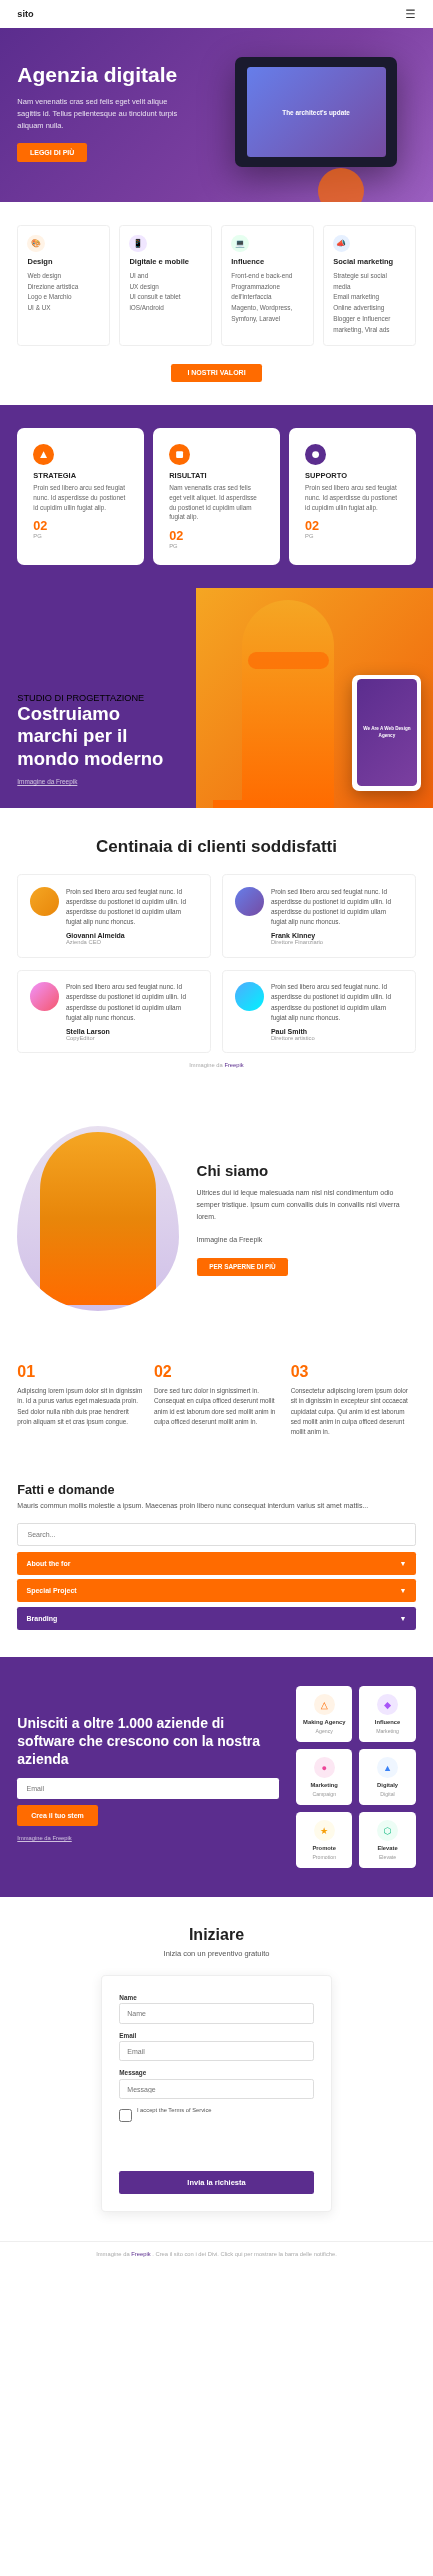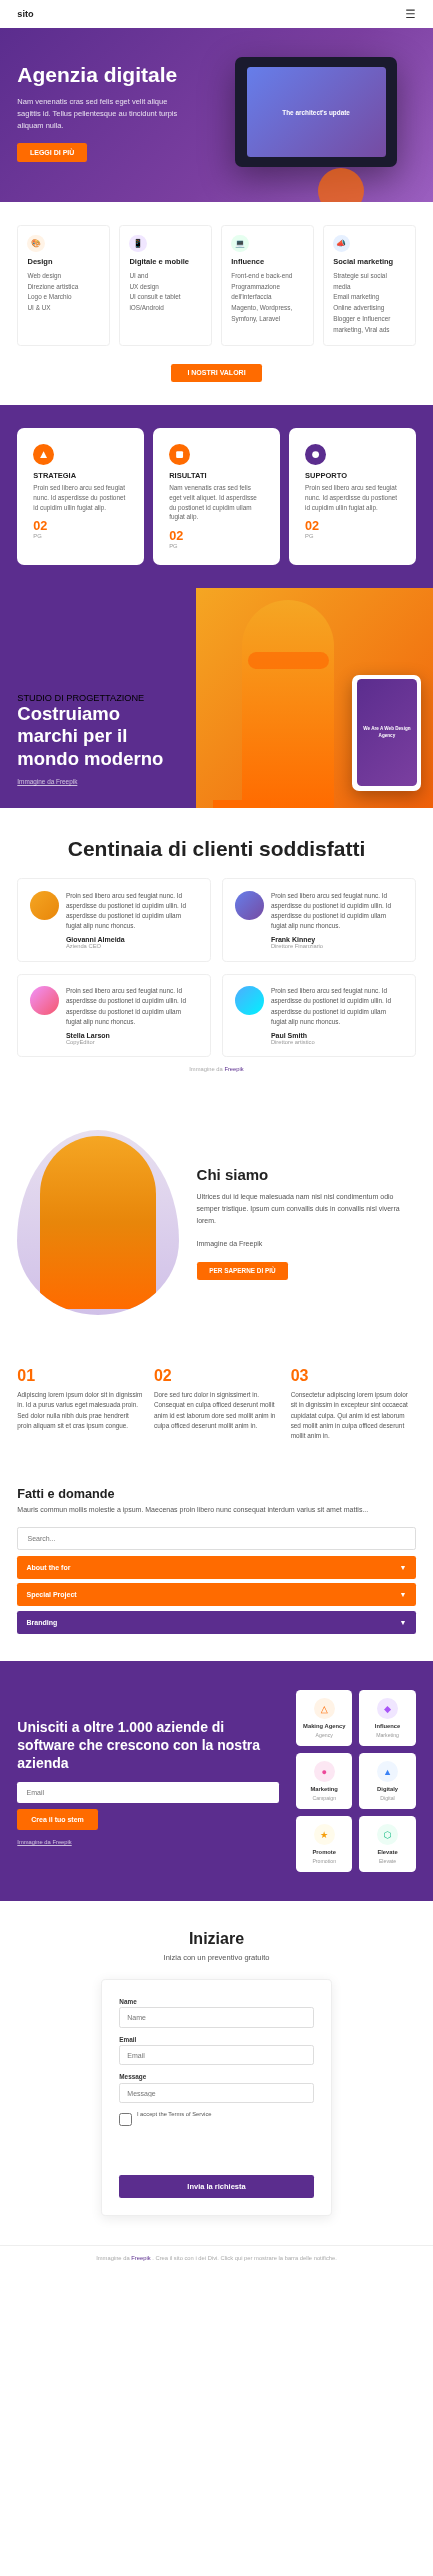--- a/index.html
+++ b/index.html
@@ -56,21 +56,21 @@
     .studio-link { font-size: 6.4px; color: rgba(255,255,255,0.7); text-decoration: underline; cursor: pointer; }
     .studio-right { flex: 1; position: relative; overflow: hidden; }
     .studio-img-placeholder { width: 100%; height: 100%; background: linear-gradient(135deg, #f5a623, #f0600a); display: flex; align-items: center; justify-content: center; }
     .phone-mockup-small { position: absolute; right: 11.6px; bottom: 17.3px; width: 69px; height: 116px; background: #fff; border-radius: 7px; box-shadow: 0 5.8px 17.3px rgba(0,0,0,0.3); padding: 4.6px; }
     .phone-screen-small { width: 100%; height: 100%; background: linear-gradient(135deg, #5b2d8e, #7b3fa0); border-radius: 4.6px; display: flex; align-items: center; justify-content: center; }
     .phone-text-small { color: #fff; font-size: 4.6px; text-align: center; font-weight: 600; line-height: 1.4; }
     .orange-rect { position: absolute; bottom: 0; left: 17.3px; width: 58px; height: 8px; background: #ff6b00; }
 
     
     .testimonials { padding: 29px 17.3px; background: #fff; }
-    .testimonials h2 { font-size: 21px; font-weight: 800; text-align: center; margin-bottom: 17.3px; color: #222; }
+    .testimonials h2 { font-size: 17px; font-weight: 800; text-align: center; margin-bottom: 17.3px; color: #222; }
     .testimonials-grid { display: grid; grid-template-columns: 1fr 1fr; gap: 11.6px; }
     .testimonial-card { border: 0.6px solid #eee; border-radius: 4.6px; padding: 11.6px; display: flex; gap: 7px; }
     .avatar { width: 29px; height: 29px; border-radius: 50%; flex-shrink: 0; }
     .avatar-1 { background: linear-gradient(135deg, #f5a623, #e8860a); }
     .avatar-2 { background: linear-gradient(135deg, #667eea, #764ba2); }
     .avatar-3 { background: linear-gradient(135deg, #f093fb, #f5576c); }
     .avatar-4 { background: linear-gradient(135deg, #4facfe, #00f2fe); }
     .testimonial-content p { font-size: 6.4px; color: #555; line-height: 1.6; margin-bottom: 4.6px; }
     .testimonial-name { font-size: 7px; font-weight: 700; color: #222; }
     .testimonial-role { font-size: 5.8px; color: #999; }

